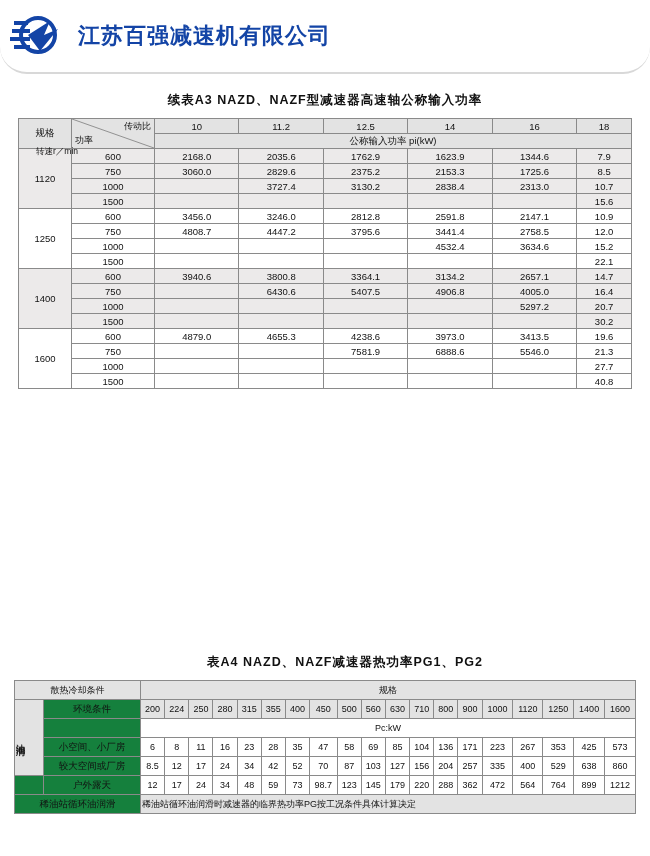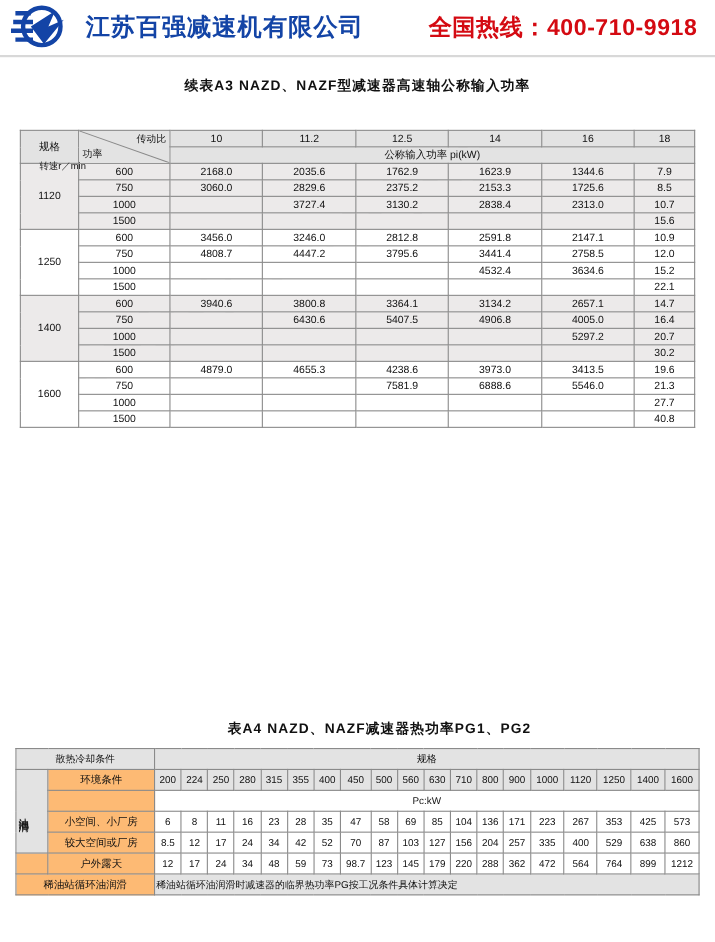--- a/index.html
+++ b/index.html
@@ -6,26 +6,27 @@
   body{
     width:650px;height:856px;
     background:#ffffff;
     font-family:"Liberation Sans","DejaVu Sans",sans-serif;
     color:#111;
     position:relative;
     overflow:hidden;
   }
   
   .header{
-    height:52px;
+    height:74px;
     border-bottom:2px solid #d8d8d8;
     display:flex;
     align-items:center;
     padding:0 10px;
     box-sizing:border-box;
+    border-radius:27px;
   }
   .logo{
     width:62px;height:50px;
     position:relative;
     flex:0 0 auto;
     margin-right:6px;
   }
   .logo svg{display:block;}
   .company{
     font-size:22px;
@@ -114,21 +115,21 @@
   .t4 td{
     border:1px solid #8a8a8a;
     font-size:9px;
     text-align:center;
     vertical-align:middle;
     height:18px;
     padding:0 1px;
     color:#111;
   }
   .t4 .hdr{background:#e3e3e3;}
-  .t4 .lbl{background:#fdba74;font-size:9.5px;margin-left:40px;}
+  .t4 .lbl{background:#15803d;font-size:9.5px;margin-left:40px;}
   .t4 .lbl-v{background:#e3e3e3;font-size:9.5px;}
   .t4 .note{background:#e3e3e3;font-size:9px;text-align:left;}
   .vert{
     writing-mode:vertical-rl;
     text-orientation:upright;
     letter-spacing:1px;
     line-height:1;
   }
 </style>
 </head>
@@ -141,21 +142,20 @@
         <path d="M4 10 h14 v4 h-14 z"></path>
         <path d="M2 18 h18 v4 h-18 z"></path>
         <path d="M0 26 h20 v4 h-20 z"></path>
         <path d="M4 34 h16 v4 h-16 z"></path>
         <circle cx="28" cy="24" r="17" fill="none" stroke="#1344a6" stroke-width="4"></circle>
         <path d="M18 24 L40 10 L34 24 L48 18 L30 40 Z" fill="#1344a6"></path>
       </g>
     </svg>
   </div>
   <div class="company">江苏百强减速机有限公司</div>
-  <div class="hotline">全国热线：400-710-9918</div>
 </div>
 
 <div class="watermark">400-798-9960</div>
 
 <div id="title-a3" class="tbl-title">续表A3   NAZD、NAZF型减速器高速轴公称输入功率</div>
 
 <div class="wrap-a3">
 <table class="t3">
   <tbody>
         <tr>

